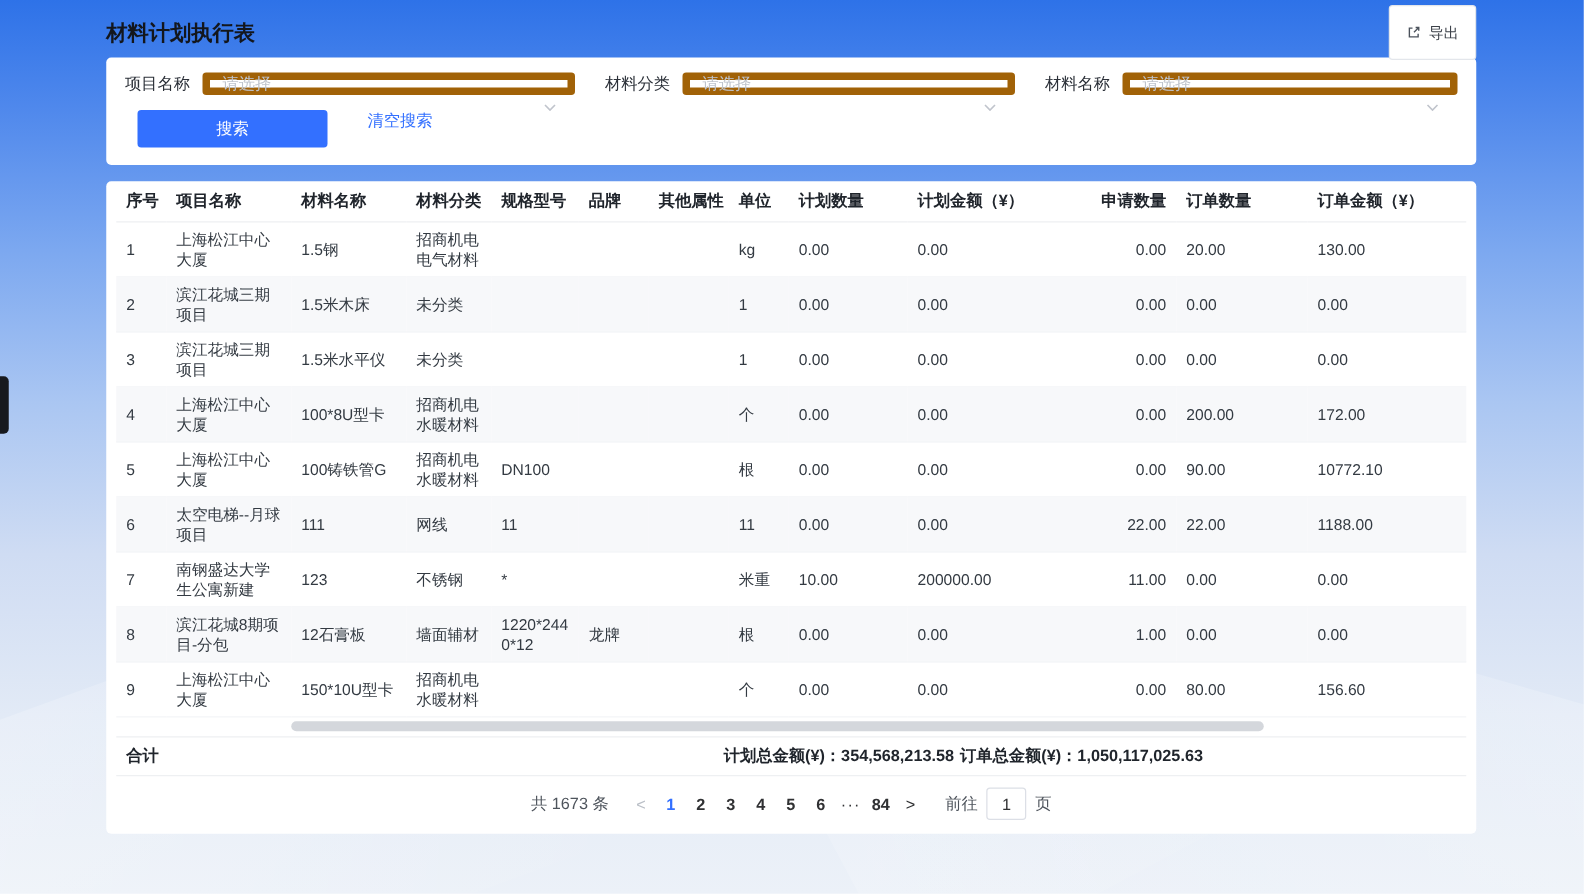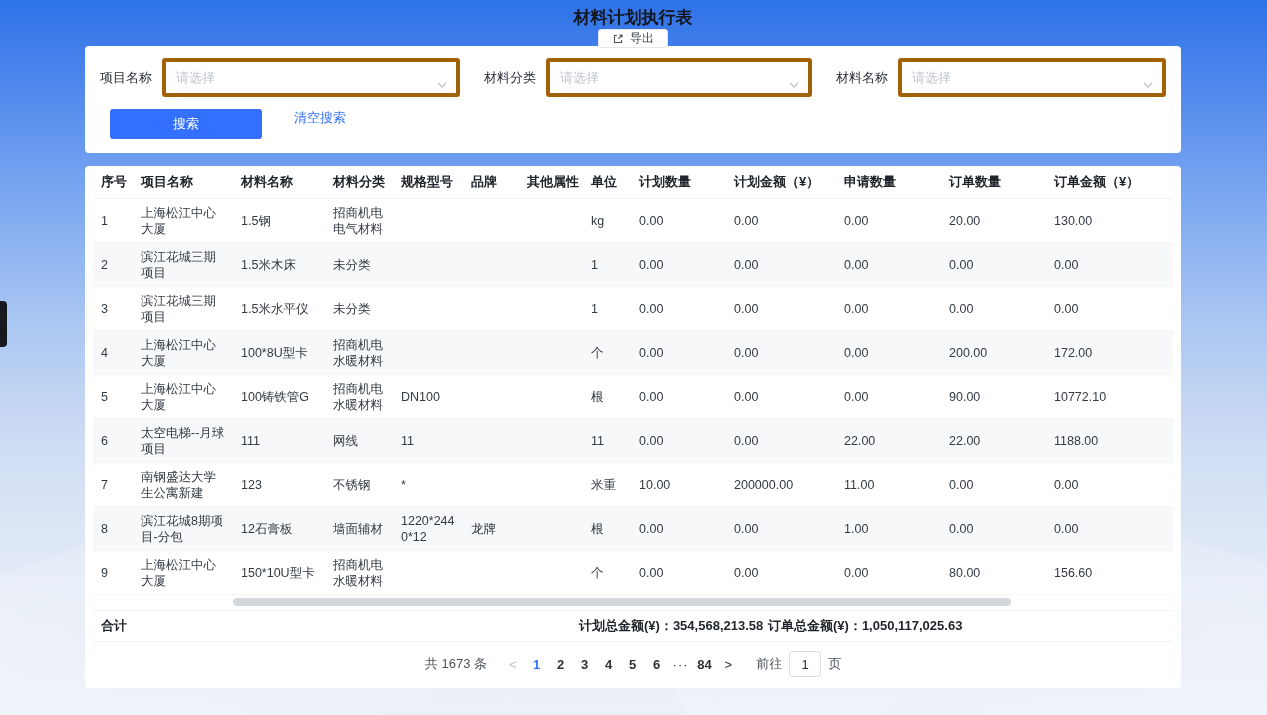--- a/index.html
+++ b/index.html
@@ -15,33 +15,33 @@
   .streak2 { bottom:-80px; right:-100px; width:720px; height:300px; transform:rotate(16deg);
     background:linear-gradient(245deg,rgba(255,255,255,0.25),rgba(255,255,255,0)); }
   .streak3 { bottom:10px; right:180px; width:420px; height:160px; transform:rotate(-28deg);
     background:linear-gradient(90deg,rgba(255,255,255,0.14),rgba(255,255,255,0)); }
 
   .drawer-handle { position:absolute; left:0; top:301px; width:7px; height:46px;
     background:#17191e; border-radius:0 4px 4px 0; cursor:pointer; z-index:6; }
 
   .content { position:absolute; left:85px; top:0; width:1096px; }
 
-  .page-header { height:46px; display:flex; align-items:center; justify-content:space-between; padding-top:6px;flex-direction:column; }
+  .page-header { height:46px; display:flex; align-items:center; justify-content:space-between; padding-top:6px; }
   .page-title { font-size:17px; font-weight:700; color:#13161c; margin:0; }
   .export-btn { display:inline-flex; align-items:center; gap:6px; background:#fff;
     border:1px solid #e3e6eb; border-radius:3px; height:44px; padding:0 13px;
     font-size:12px; color:#3c4149; cursor:pointer; font-family:inherit; }
   .export-btn svg { display:block; color:#4b525c; }
 
   .filter-card { background:#fff; border-radius:4px; padding:12px 15px 14px; }
   .filter-row { display:flex; align-items:center; }
   .filter-group { display:flex; align-items:center; }
   .filter-group + .filter-group { margin-left:24px; }
   .filter-label { font-size:13px; color:#2b3038; white-space:nowrap; margin-right:10px; }
-  .select { position:relative; height:39px; border:4px solid #a16207; border-radius:3px;
+  .select { position:relative; height:18px; border:6px solid #a16207; border-radius:3px;
     background:#fff; display:flex; align-items:center; padding:0 26px 0 10px; cursor:pointer; }
   .select .ph { font-size:13px; color:#bfc4cd; }
   .select .chev { position:absolute; right:9px; top:12px; }
   .sel-1 { width:298px; } .sel-2 { width:266px; } .sel-3 { flex:1; }
   .fg-3 { flex:1; }
   .filter-actions { margin-top:12px; padding-left:10px; display:flex; align-items:flex-start; }
   .search-btn { width:152px; height:30px; background:#3370ff; color:#fff; font-size:13px;
     border:none; border-radius:3px; cursor:pointer; font-family:inherit; }
   .clear-link { margin-left:32px; font-size:13px; color:#3370ff; cursor:pointer; text-decoration:none; }
 
@@ -55,21 +55,21 @@
   .data-table th:nth-child(1), .data-table td:nth-child(1) { width:40px; }
   .data-table th:nth-child(2), .data-table td:nth-child(2) { width:100px; }
   .data-table th:nth-child(3), .data-table td:nth-child(3) { width:92px; }
   .data-table th:nth-child(4), .data-table td:nth-child(4) { width:68px; }
   .data-table th:nth-child(5), .data-table td:nth-child(5) { width:70px; }
   .data-table th:nth-child(6), .data-table td:nth-child(6) { width:56px; }
   .data-table th:nth-child(7), .data-table td:nth-child(7) { width:64px; }
   .data-table th:nth-child(8), .data-table td:nth-child(8) { width:48px; }
   .data-table th:nth-child(9), .data-table td:nth-child(9) { width:95px; }
   .data-table th:nth-child(10), .data-table td:nth-child(10) { width:110px;margin-left:20px; }
-  .data-table th:nth-child(11), .data-table td:nth-child(11) { width:105px; }
+  .data-table th:nth-child(11), .data-table td:nth-child(11) { width:105px;text-align:right; }
   .data-table th:nth-child(12), .data-table td:nth-child(12) { width:105px; }
 
   .hscrollbar { height:8px; margin:3px 0 4px; position:relative; }
   .hscrollbar .thumb { position:absolute; left:13%; width:72%; height:8px;
     background:#d4d7dc; border-radius:4px; cursor:pointer; }
 
   .summary-row { position:relative; height:32px; border-top:1px solid #eef0f2;
     border-bottom:1px solid #eef0f2; font-size:13px; font-weight:700; color:#1f242b;
     display:flex; align-items:center; }
   .summary-label { padding-left:8px; }

